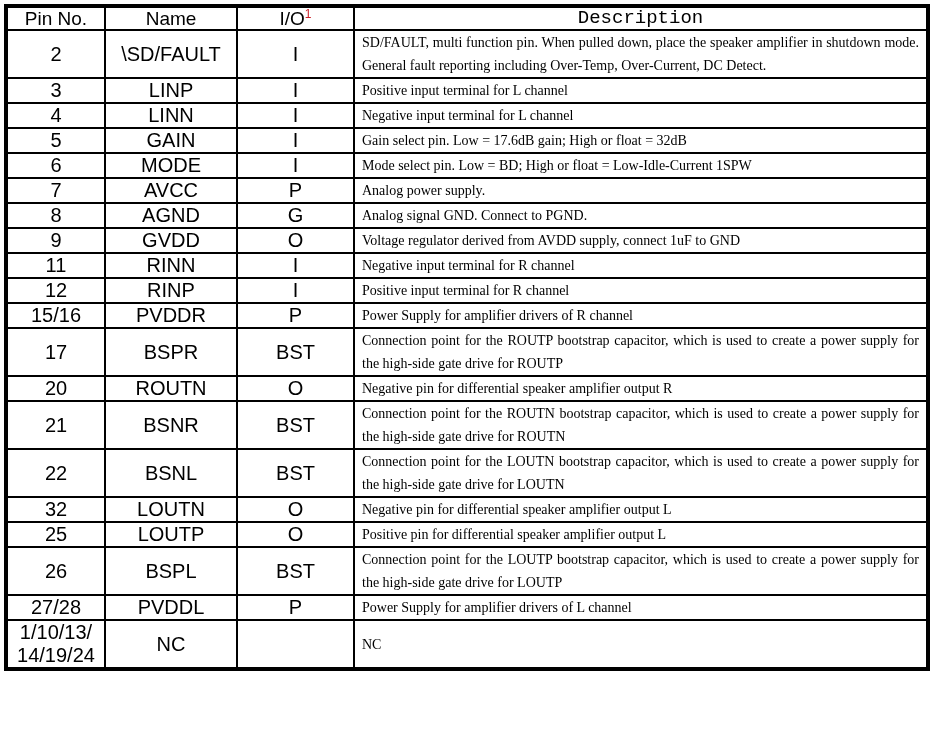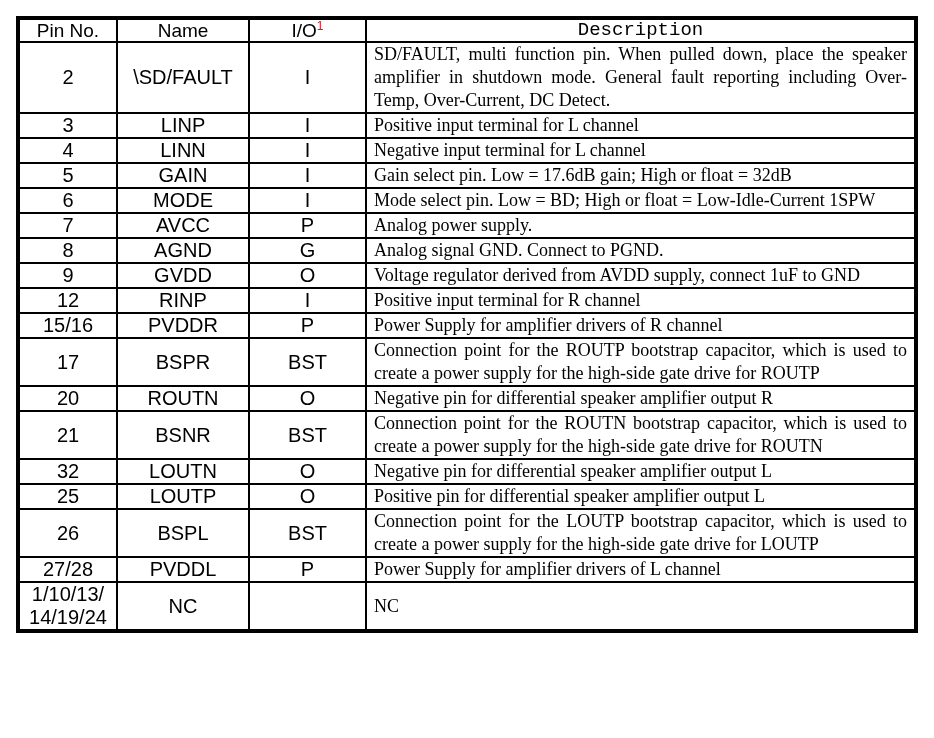--- a/index.html
+++ b/index.html
@@ -5,21 +5,21 @@
   * { box-sizing: border-box; }
   html, body { margin: 0; padding: 0; }
   body {
     width: 934px; height: 738px;
     background: #ffffff;
     color: #000000;
     overflow: hidden;
   }
   .page {
     width: 934px; height: 738px;
-    padding: 16px;
+    padding: 4px;
     background: #ffffff;
   }
   table.pin-table {
     width: 100%;
     border-collapse: collapse;
     border: 4px solid #000;
     table-layout: fixed;
   }
   th, td {
     border: 2px solid #000;
@@ -47,21 +47,21 @@
   td.c-pin, td.c-name, td.c-io {
     text-align: center;
     font-family: "Liberation Sans", sans-serif;
     font-size: 20px;
     line-height: 23px;
     white-space: pre-line;
     height: 23px;
   }
   td.c-desc {
     font-family: "Liberation Serif", serif;
-    font-size: 18px;
+    font-size: 14px;
     line-height: 23px;
     text-align: justify;
     padding: 0 7px;
     height: 23px;
   }
 </style>
 </head>
 <body>
 
 <div class="page">
@@ -123,20 +123,26 @@
           <td class="c-io">G</td>
           <td class="c-desc">Analog signal GND. Connect to PGND.</td>
         </tr>
         <tr>
           <td class="c-pin">9</td>
           <td class="c-name">GVDD</td>
           <td class="c-io">O</td>
           <td class="c-desc">Voltage regulator derived from AVDD supply, connect 1uF to GND</td>
         </tr>
         <tr>
+          <td class="c-pin">11</td>
+          <td class="c-name">RINN</td>
+          <td class="c-io">I</td>
+          <td class="c-desc">Negative input terminal for R channel</td>
+        </tr>
+        <tr>
           <td class="c-pin">12</td>
           <td class="c-name">RINP</td>
           <td class="c-io">I</td>
           <td class="c-desc">Positive input terminal for R channel</td>
         </tr>
         <tr>
           <td class="c-pin">15/16</td>
           <td class="c-name">PVDDR</td>
           <td class="c-io">P</td>
           <td class="c-desc">Power Supply for amplifier drivers of R channel</td>
@@ -151,20 +157,26 @@
           <td class="c-pin">20</td>
           <td class="c-name">ROUTN</td>
           <td class="c-io">O</td>
           <td class="c-desc">Negative pin for differential speaker amplifier output R</td>
         </tr>
         <tr>
           <td class="c-pin">21</td>
           <td class="c-name">BSNR</td>
           <td class="c-io">BST</td>
           <td class="c-desc">Connection point for the ROUTN bootstrap capacitor, which is used to create a power supply for the high-side gate drive for ROUTN</td>
+        </tr>
+        <tr>
+          <td class="c-pin">22</td>
+          <td class="c-name">BSNL</td>
+          <td class="c-io">BST</td>
+          <td class="c-desc">Connection point for the LOUTN bootstrap capacitor, which is used to create a power supply for the high-side gate drive for LOUTN</td>
         </tr>
         <tr>
           <td class="c-pin">32</td>
           <td class="c-name">LOUTN</td>
           <td class="c-io">O</td>
           <td class="c-desc">Negative pin for differential speaker amplifier output L</td>
         </tr>
         <tr>
           <td class="c-pin">25</td>
           <td class="c-name">LOUTP</td>

